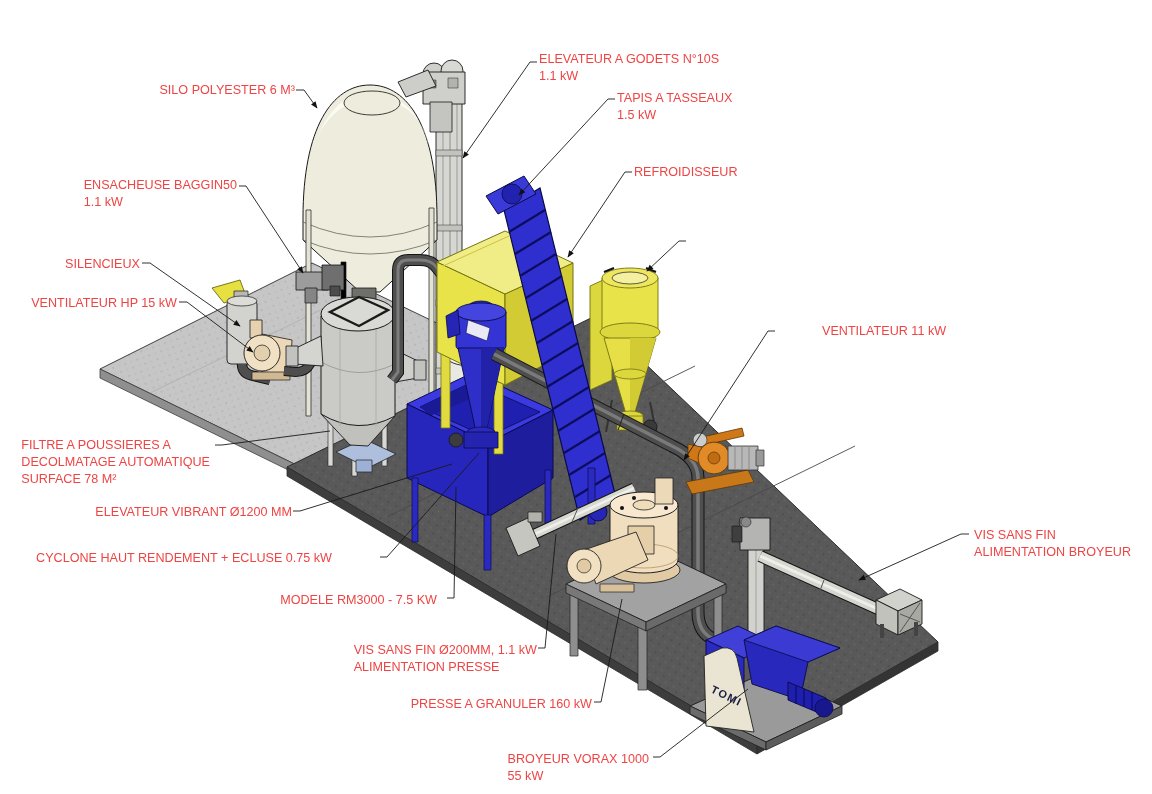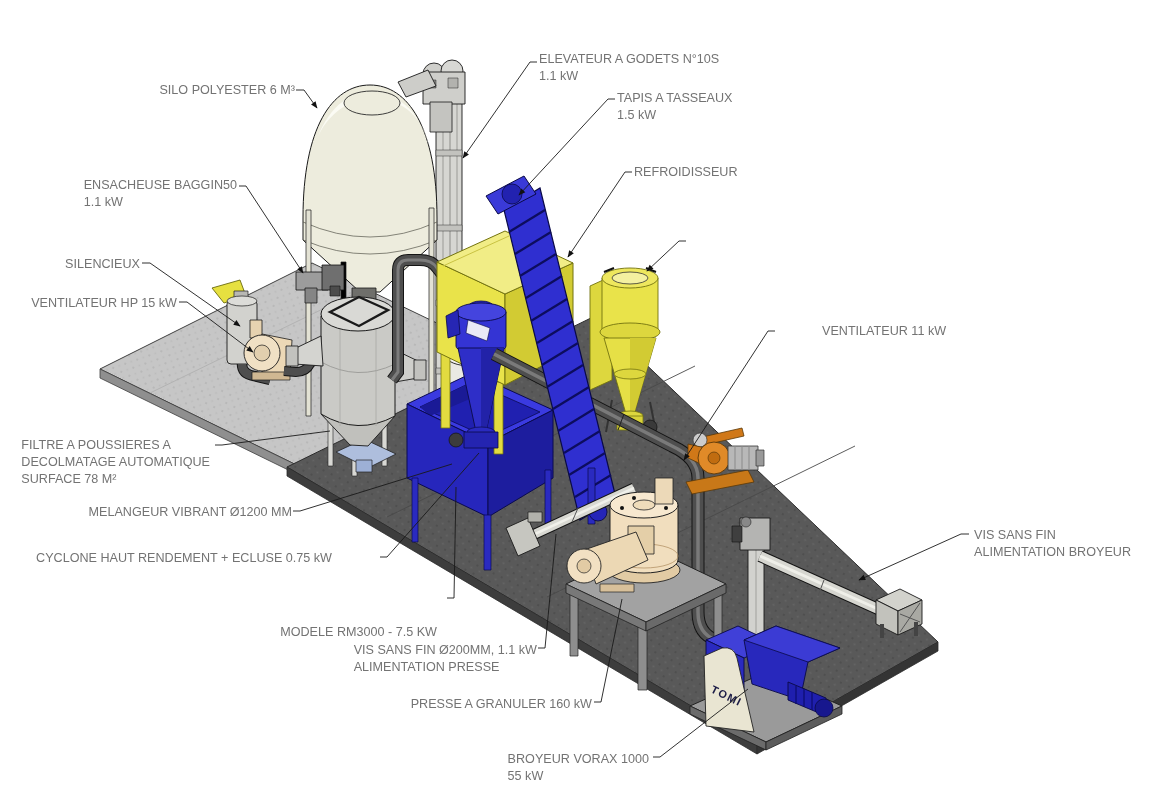--- a/index.html
+++ b/index.html
@@ -1,24 +1,24 @@
 <!DOCTYPE html>
 <html><head>
 <meta charset="utf-8">
 <style>
   html,body{margin:0;padding:0;background:#fff;}
   #stage{position:relative;width:1152px;height:794px;background:#fff;overflow:hidden;
          font-family:"Liberation Sans",sans-serif;}
   #scene{position:absolute;left:0;top:0;z-index:1;}
-  .lbl{position:absolute;z-index:2;font-size:12.6px;line-height:17px;color:#737373;
+  .lbl{position:absolute;z-index:2;font-size:12.6px;line-height:17px;color:#ef4444;
        white-space:nowrap;letter-spacing:0px;}
   .ra{text-align:left;}
   .la{text-align:left;}
   .pr10{padding-right:10px;}
-  .pr8{padding-right:8px;margin-top:32px;}
+  .pr8{padding-right:8px;}
   svg *{vector-effect:non-scaling-stroke;}
 </style>
 </head>
 <body>
 
 <div id="stage">
 
 <svg id="scene" width="1152" height="794" viewBox="0 0 1152 794">
   <defs>
     <pattern id="pLight" width="9" height="9" patternUnits="userSpaceOnUse" patternTransform="rotate(26)">
@@ -362,21 +362,21 @@
   <div>VENTILATEUR 11 kW</div>
 </div>
 
 <div class="lbl ra" style="right:942px;top:437px">
   <div>FILTRE A POUSSIERES A</div>
   <div>DECOLMATAGE AUTOMATIQUE</div>
   <div>SURFACE 78 M²</div>
 </div>
 
 <div class="lbl ra" style="right:860px;top:504px">
-  <div>MELANGEUR VIBRANT Ø1200 MM</div>
+  <div>ELEVATEUR VIBRANT Ø1200 MM</div>
 </div>
 
 <div class="lbl ra" style="right:820px;top:550px">
   <div>CYCLONE HAUT RENDEMENT + ECLUSE 0.75 kW</div>
 </div>
 
 <div class="lbl ra" style="right:707px;top:592px">
   <div class="pr8">MODELE RM3000 - 7.5 KW</div>
 </div>
 

